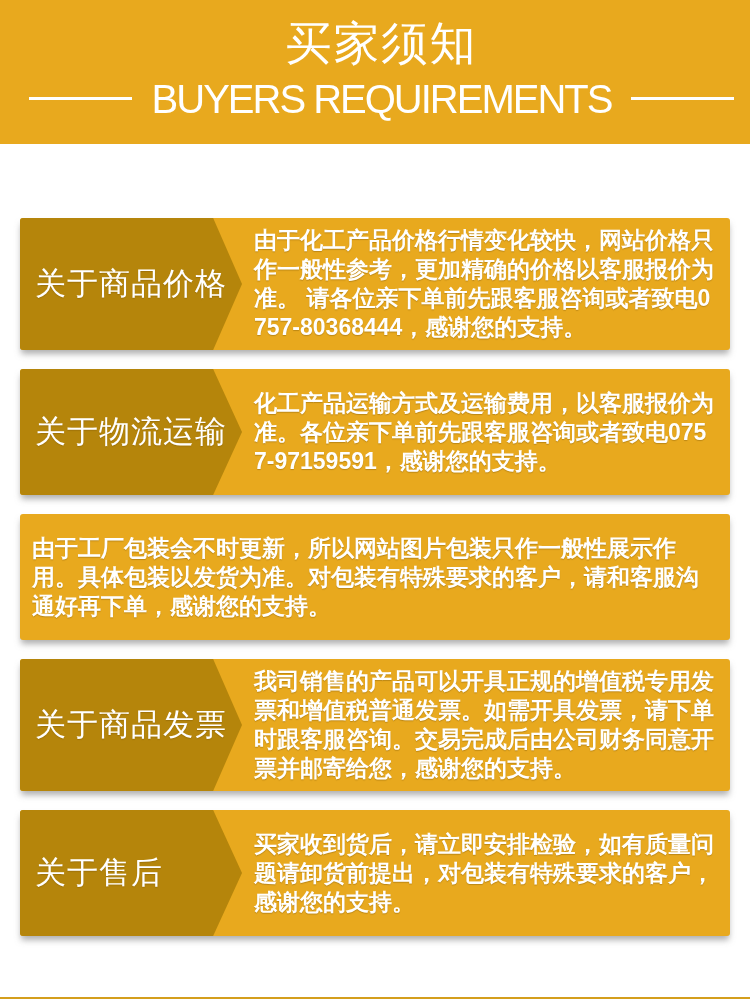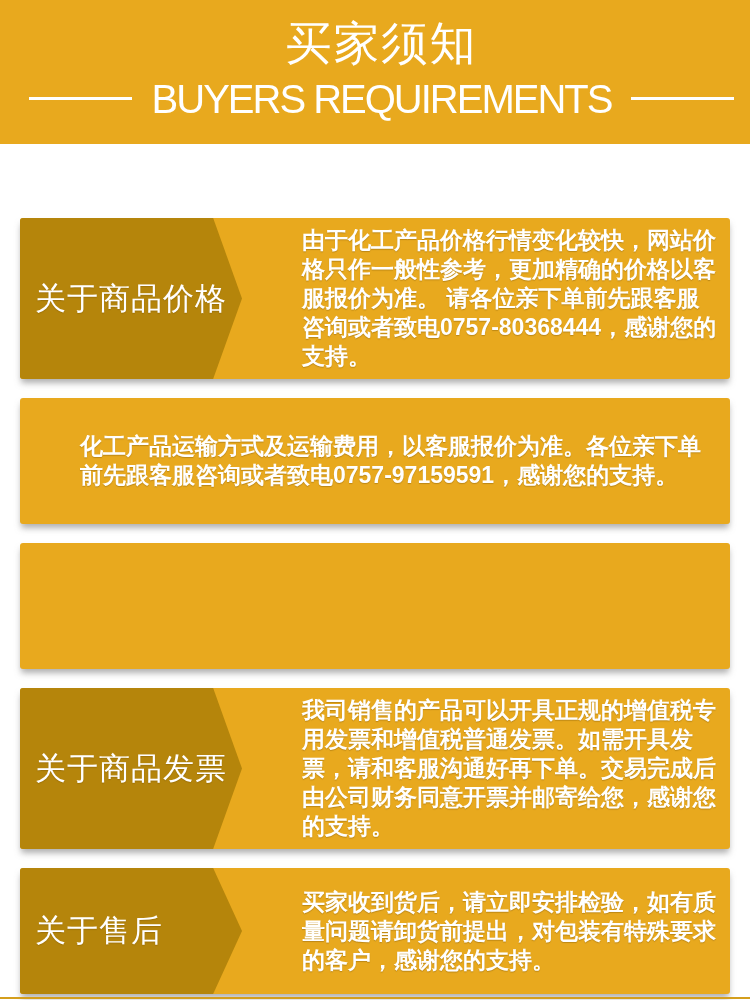--- a/index.html
+++ b/index.html
@@ -90,21 +90,20 @@
     align-items:center;
     padding:8px 12px 8px 12px;
   }
   .body p{
     color:var(--text-white);
     font-size:23px;
     font-weight:700;
     line-height:29px;
     word-break:break-all;
     text-shadow:0 1px 1px rgba(90,60,0,0.3);
-    margin-left:48px;
   }
 
   
   .bottom-line{
     position:absolute;
     left:0;
     bottom:1px;
     width:750px;
     height:2px;
     background:var(--bottom-line-gold);
@@ -127,34 +126,40 @@
   <section class="section">
     <div class="label">
       <span>关于商品价格</span>
     </div>
     <div class="body">
       <p>由于化工产品价格行情变化较快，网站价格只作一般性参考，更加精确的价格以客服报价为准。 请各位亲下单前先跟客服咨询或者致电0757-80368444，感谢您的支持。</p>
     </div>
   </section>
 
   <section class="section">
+    <div class="label">
+      <span>关于物流运输</span>
+    </div>
     <div class="body">
       <p>化工产品运输方式及运输费用，以客服报价为准。各位亲下单前先跟客服咨询或者致电0757-97159591，感谢您的支持。</p>
     </div>
   </section>
 
   <section class="section">
+    <div class="body">
+      <p>由于工厂包装会不时更新，所以网站图片包装只作一般性展示作用。具体包装以发货为准。对包装有特殊要求的客户，请和客服沟通好再下单，感谢您的支持。</p>
+    </div>
   </section>
 
   <section class="section">
     <div class="label">
       <span>关于商品发票</span>
     </div>
     <div class="body">
-      <p>我司销售的产品可以开具正规的增值税专用发票和增值税普通发票。如需开具发票，请和客服沟通好再下单。交易完成后由公司财务同意开票并邮寄给您，感谢您的支持。</p>
+      <p>我司销售的产品可以开具正规的增值税专用发票和增值税普通发票。如需开具发票，请下单时跟客服咨询。交易完成后由公司财务同意开票并邮寄给您，感谢您的支持。</p>
     </div>
   </section>
 
   <section class="section">
     <div class="label">
       <span>关于售后</span>
     </div>
     <div class="body">
       <p>买家收到货后，请立即安排检验，如有质量问题请卸货前提出，对包装有特殊要求的客户，感谢您的支持。</p>
     </div>

